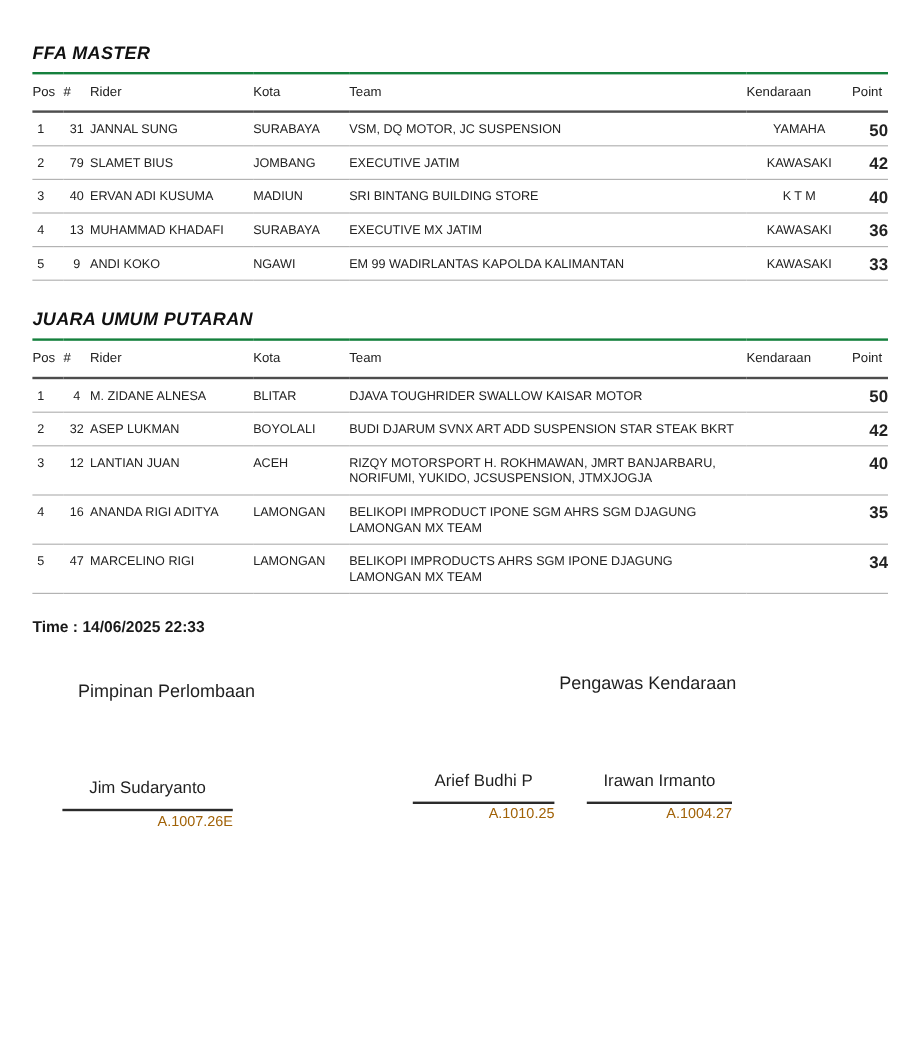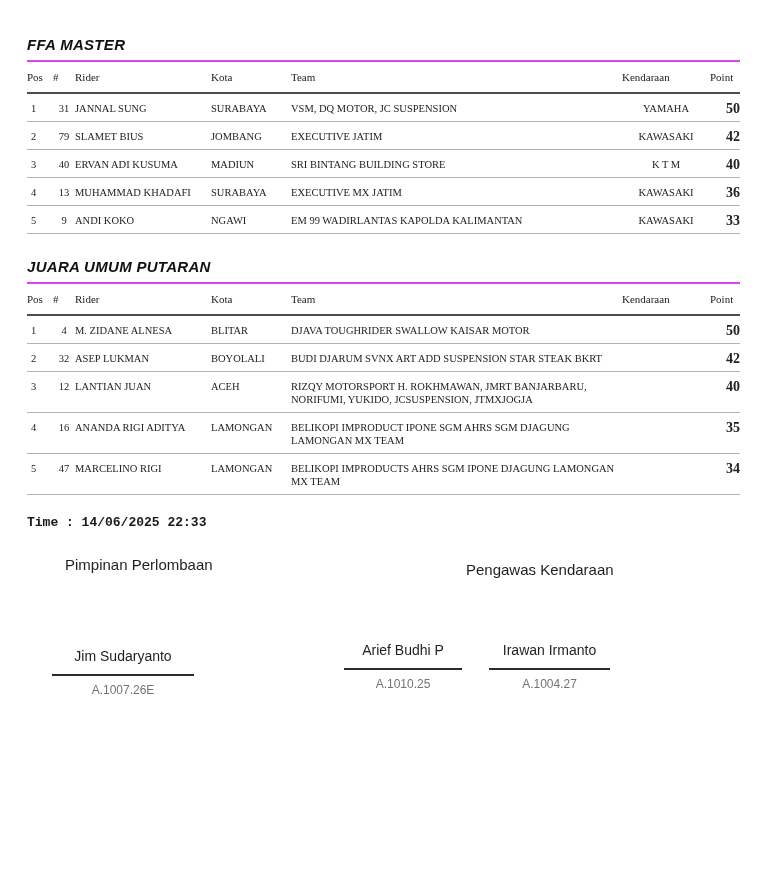--- a/index.html
+++ b/index.html
@@ -24,22 +24,21 @@
     letter-spacing: 0.3px;
     color: #111111;
     margin: 0 0 7px 27px;
   }
   .section-2 { margin-top: 24px; }
   .results-table {
     width: 713px;
     margin-left: 27px;
     border-collapse: collapse;
     table-layout: fixed;
-    border-top: 2px solid #d946ef;
-    font-family: Liberation Serif, serif;
+    border-top: 2px solid #15803d;
   }
   .results-table th {
     font-weight: normal;
     font-size: 11px;
     color: #222222;
     text-align: left;
     padding: 9px 0 8px 0;
     border-bottom: 2px solid #4d4d4d;
     line-height: 13px;
   }
@@ -59,48 +58,48 @@
   .c-team      { width: 331px; padding-right: 6px; }
   .c-kendaraan { width: 88px; text-align: center; }
   .c-point     { width: 30px; text-align: right; }
   td.c-point   { font-weight: bold; font-size: 14px; }
 
   .time-line {
     margin: 20px 0 0 27px;
     font-size: 13px;
     font-weight: bold;
     color: #1a1a1a;
-    font-family: Liberation Mono, monospace;
   }
   .sig-labels {
     position: relative;
     height: 24px;
     margin-top: 26px;
     font-size: 15px;
     color: #1f1f1f;
   }
-  .role-left  { position: absolute; left: 65px;  top: 0; }
+  .role-left  { position: absolute; left: 65px;  top: 12px; }
   .role-right { position: absolute; left: 466px; top: 5px; }
   .sig-row {
     position: relative;
     height: 80px;
     margin-top: 62px;
   }
   .sig-block { position: absolute; text-align: center; }
   .sig-name {
     font-size: 14px;
     color: #1f1f1f;
     padding: 0 4px 10px 4px;
     border-bottom: 2px solid #2b2b2b;
     white-space: nowrap;
   }
   .sig-id {
     font-size: 12px;
-    color: #737373;
-    padding-top: 7px;
+    color: #a16207;
+    padding-top: 1px;
+    text-align: right;
   }
   .sig-left-block { left: 52px;  width: 142px; top: 6px; }
   .sig-official-1 { left: 344px; width: 118px; top: 0; }
   .sig-official-2 { left: 489px; width: 121px; top: 0; }
   .sig-official-3 { left: 611px; width: 126px; top: 0; }
 </style>
 </head>
 <body>
 
 <div class="page">

